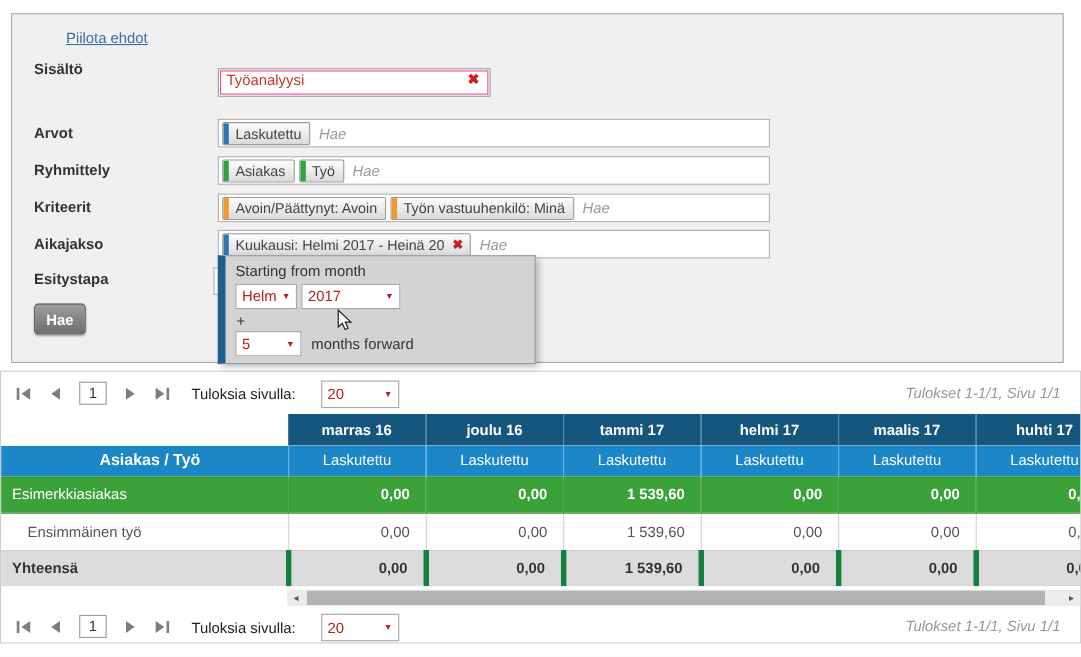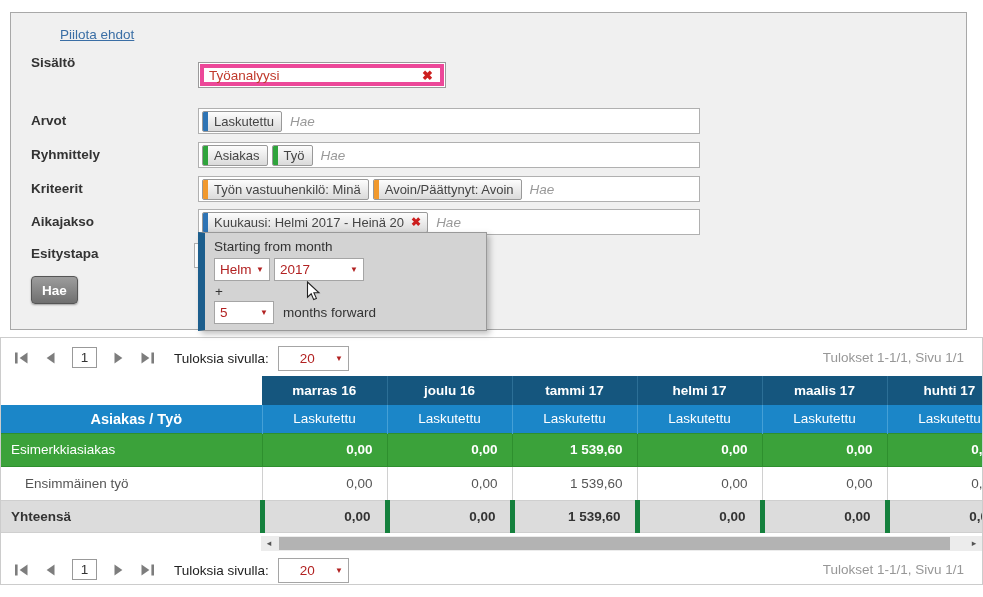--- a/index.html
+++ b/index.html
@@ -17,21 +17,21 @@
   .hide-link {
     position: absolute; left: 20px; top: 14px;
     font-size: 13.5px; color: #3a6ea5; text-decoration: underline; cursor: pointer; margin-left: 29px;
   }
   .flabel { position: absolute; left: 20px; font-size: 13.5px; font-weight: bold; color: #333; }
 
   .sisalto-wrap {
     position: absolute; left: 187px; top: 49px; width: 248px; height: 26px;
     background: #fff; border: 1px solid #9a9a9a; padding: 1px;
   }
-  .sisalto-inner { border: 4px solid #ec4899; height: 100%; display: flex; align-items: center; background:#fff; }
+  .sisalto-inner { border: 1px solid #ec4899; height: 100%; display: flex; align-items: flex-start; background:#fff; }
   .sisalto-text { color: #c0392b; font-size: 13.5px; padding-left: 5px; flex: 1; white-space: nowrap; overflow: hidden; }
   .clear-x { color: #cc1f1f; font-weight: bold; font-size: 13px; padding: 0 7px; cursor: pointer; line-height: 1; }
 
   .tokenbox {
     position: absolute; left: 187px; width: 502px; height: 26px;
     background: #fff; border: 1px solid #b0b0b0;
     display: flex; align-items: center; padding-left: 3px; gap: 4px;
   }
   .chip {
     display: inline-flex; align-items: stretch; height: 21px;
@@ -87,25 +87,25 @@
   }
   .pager { position: absolute; left: 14px; display: flex; align-items: center; gap: 17px; }
   .pager-top { top: 9px; } .pager-bottom { top: 221px; }
   .picon { cursor: pointer; display: flex; align-items: center; }
   .picon svg { fill: #7d7d7d; }
   .pagebox {
     width: 25px; height: 21px; border: 1px solid #999; background: #fff;
     display: flex; align-items: center; justify-content: center;
     font-size: 13.5px; color: #333; cursor: pointer;
   }
-  .perpage { position: absolute; left: 173px; display: flex; align-items: center; gap: 9px;
-             font-size: 13.5px; color: #222; text-align: center; }
+  .perpage { position: absolute; left: 173px; display: flex; align-items: center; gap: 23px;
+             font-size: 13.5px; color: #222; }
   .perpage-top { top: 8px; } .perpage-bottom { top: 220px; }
   .ppsel { position: static; width: 71px; height: 25px; }
-  .results-info { position: absolute; right: 18px; font-size: 13.5px; color: #979797; }
+  .results-info { position: absolute; right: 18px; font-size: 13.5px; color: #979797; font-style: italic; }
   .info-top { top: 12px; } .info-bottom { top: 224px; }
 
   
   .table-clip { position: absolute; left: 0; top: 38px; width: 981px; height: 157px; overflow: hidden; }
   table { border-collapse: collapse; table-layout: fixed; width: 1011px; }
   th, td { font-size: 13.5px; padding: 0; overflow: hidden; white-space: nowrap; }
   .num { text-align: right; padding-right: 14px; }
 
   tr.hrow1 { height: 29px; }
   tr.hrow1 .blank { background: #fff; }
@@ -173,25 +173,25 @@
       <span class="bar bar-green"></span>
       <span class="txt">Työ</span>
     </span>
     <span class="placeholder">Hae</span>
   </div>
 
   <div class="flabel" style="top:168px">Kriteerit</div>
   <div class="tokenbox" style="top:163px">
     <span class="chip">
       <span class="bar bar-orange"></span>
+      <span class="txt">Avoin/Päättynyt: Avoin</span>
+    </span>
+    <span class="chip">
+      <span class="bar bar-orange"></span>
       <span class="txt">Työn vastuuhenkilö: Minä</span>
-    </span>
-    <span class="chip">
-      <span class="bar bar-orange"></span>
-      <span class="txt">Avoin/Päättynyt: Avoin</span>
     </span>
     <span class="placeholder">Hae</span>
   </div>
 
   <div class="flabel" style="top:201px">Aikajakso</div>
   <div class="tokenbox" style="top:196px">
     <span class="chip">
       <span class="bar bar-blue"></span>
       <span class="txt">Kuukausi: Helmi 2017 - Heinä 20</span>
       <span class="x">✖</span>

